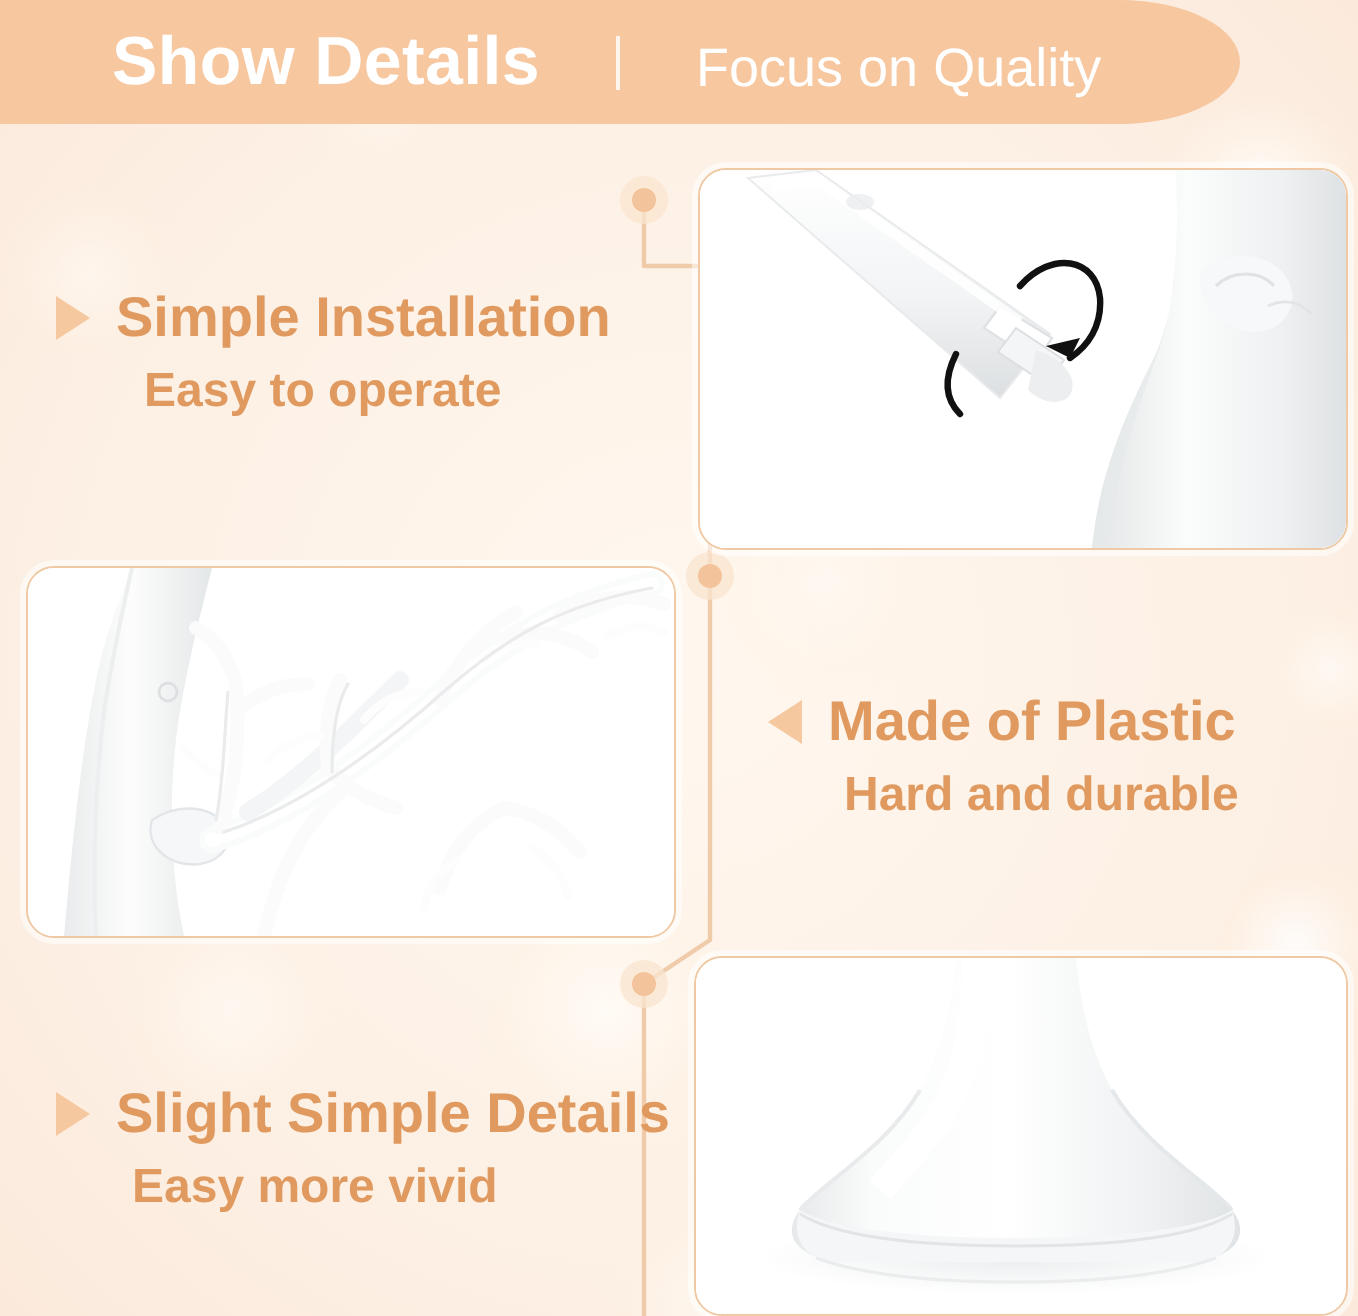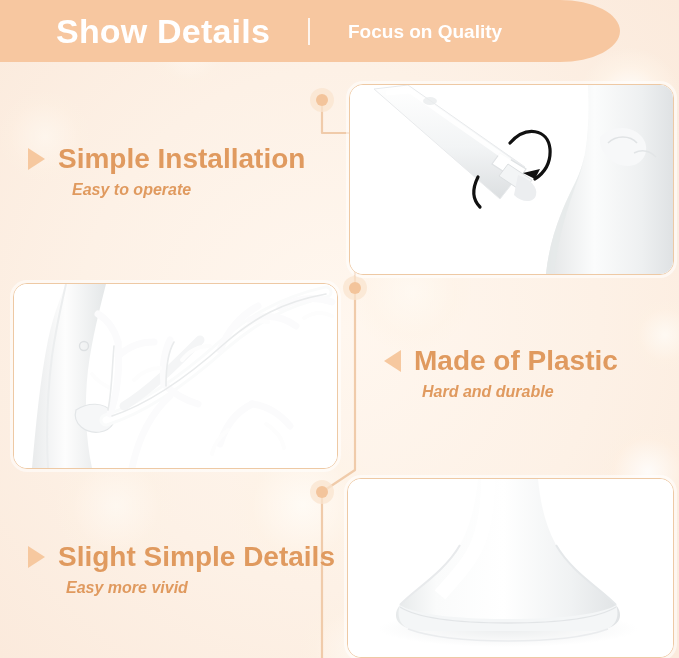--- a/index.html
+++ b/index.html
@@ -40,31 +40,31 @@
       background:radial-gradient(circle,rgba(255,252,246,.5) 0%,rgba(255,243,229,.18) 54%,rgba(255,243,229,0) 78%);}
 
   
   #banner{
     position:absolute;left:0;top:0;width:620px;height:62px;
     background:#f7c7a0;
     border-top-right-radius:120px 62px;
     border-bottom-right-radius:120px 62px;
     display:flex;align-items:center;
   }
-  #banner-inner{display:flex;align-items:center;padding-left:56px;gap:24px;}
+  #banner-inner{display:flex;align-items:flex-end;padding-left:56px;gap:24px;}
   .banner-title{
     color:#ffffff;font-size:34px;font-weight:bold;letter-spacing:.2px;
     line-height:1;white-space:nowrap;
   }
   .banner-sep{
     width:2px;height:27px;background:rgba(255,255,255,.82);
     margin:0 14px;align-self:center;flex:0 0 auto;
   }
   .banner-sub{
-    color:#ffffff;font-size:19px;font-weight:bold;line-height:1;white-space:nowrap;
+    color:#ffffff;font-size:27px;font-weight:normal;line-height:1;white-space:nowrap;
   }
 
   
   #connector{position:absolute;left:0;top:0;width:679px;height:658px;pointer-events:none;}
 
   
   .photo{
     position:absolute;border:1.5px solid #eec9a4;border-radius:14px;
     background:#ffffff;overflow:hidden;
     box-shadow:0 0 0 3px rgba(255,255,255,.55);
@@ -73,21 +73,21 @@
   #photo-left{left:13px;top:283px;width:323px;height:184px;}
   #photo-bottom-right{left:347px;top:478px;width:325px;height:178px;}
   .photo svg{display:block;width:100%;height:100%;}
 
   
   .feature{position:absolute;}
   .feature-row{display:flex;align-items:center;}
   .feature-line{
     color:#e09a5f;font-size:28px;font-weight:bold;line-height:1.42;white-space:nowrap;
   }
-  .feature-line.second{font-size:16px;font-style:italic;}
+  .feature-line.second{font-size:24px;}
   .tri{width:0;height:0;flex:0 0 auto;}
   .tri-right{
     border-top:11px solid transparent;border-bottom:11px solid transparent;
     border-left:17px solid #f6c89f;margin-right:13px;
   }
   .tri-left{
     border-top:11px solid transparent;border-bottom:11px solid transparent;
     border-right:17px solid #f6c89f;margin-right:13px;
   }
   #feat-1{left:28px;top:139px;}

